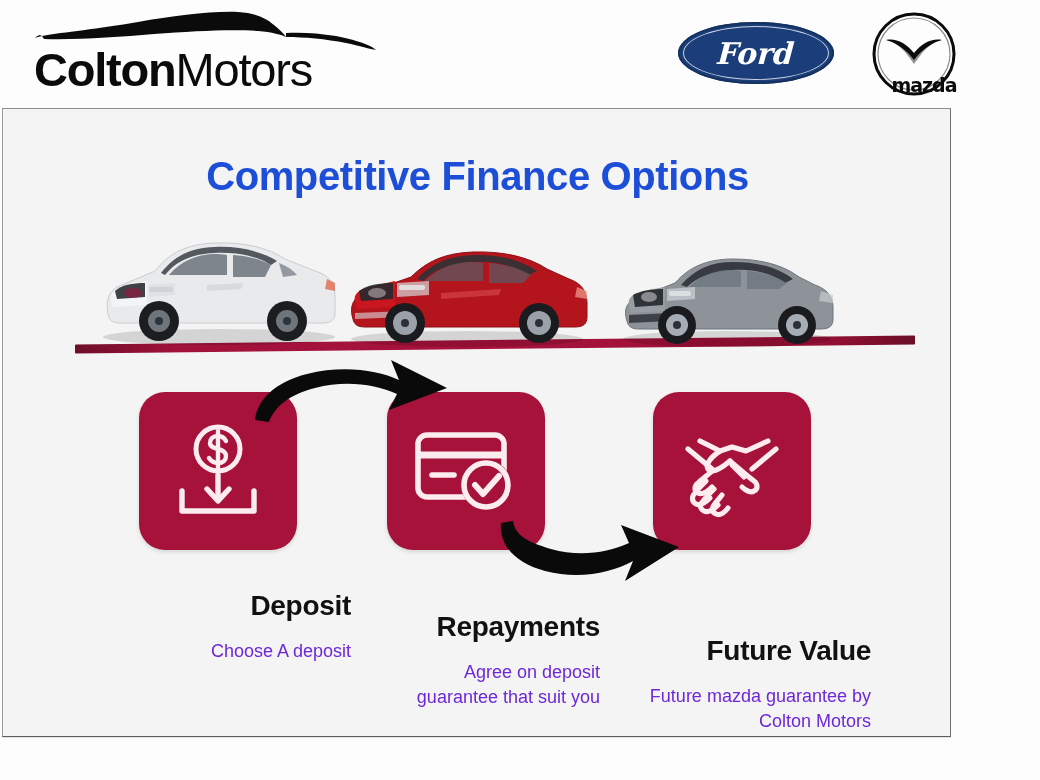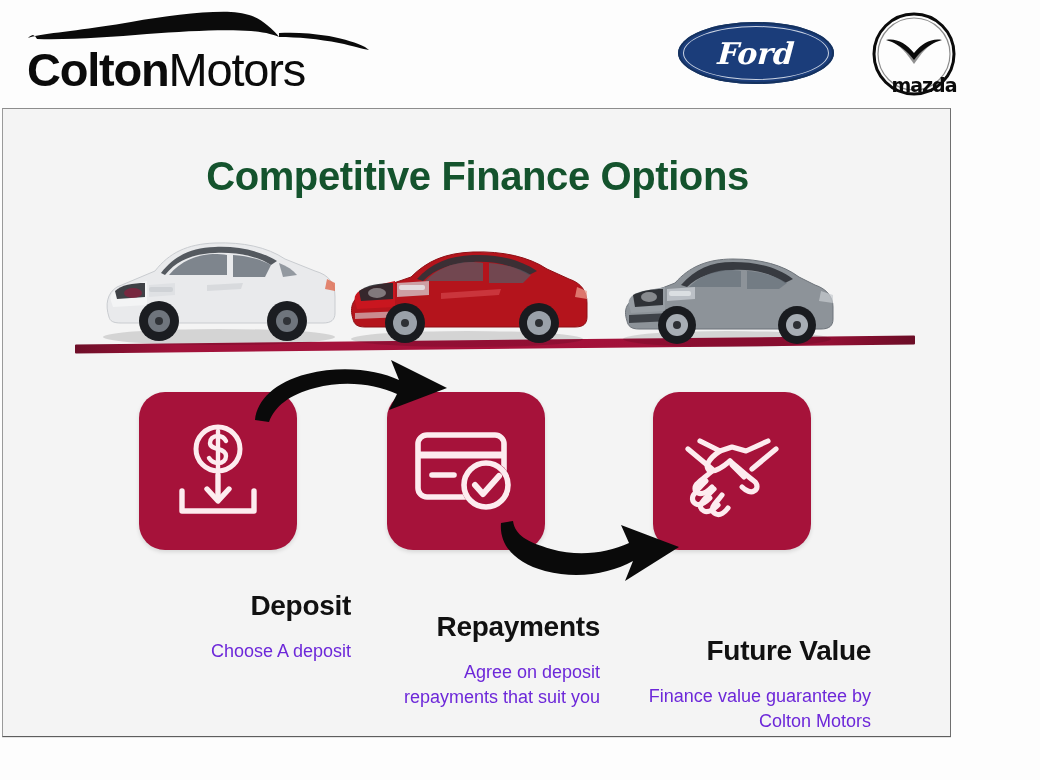--- a/index.html
+++ b/index.html
@@ -23,21 +23,21 @@
   #brand-bar {
     position: absolute;
     left: 0; top: 0;
     width: 1040px; height: 104px;
     background: #fdfdfd;
   }
 
   
   #colton-logo {
     position: absolute;
-    left: 27px; top: 6px;
+    left: 34px; top: 6px;
     width: 348px; height: 92px;
   }
   #colton-car-svg {
     position: absolute;
     left: 0; top: 0;
     width: 348px; height: 44px;
   }
   #colton-wordmark {
     position: absolute;
     left: 0; top: 36px;
@@ -126,21 +126,21 @@
     box-shadow: 0 1px 0 rgba(0,0,0,.10);
   }
 
   #panel-title {
     position: absolute;
     left: 0; top: 45px;
     width: 949px;
     text-align: center;
     font-size: 40px;
     font-weight: bold;
-    color: #14532d;
+    color: #1d4ed8;
     letter-spacing: -0.4px;
     font-family: "Liberation Sans", sans-serif;
   }
 
   
   #car-row {
     position: absolute;
     left: 0; top: 108px;
     width: 949px; height: 135px;
   }
@@ -379,26 +379,26 @@
       <div class="step-heading">Deposit</div>
       <div class="step-desc">
         <span>Choose A deposit</span>
       </div>
     </div>
 
     <div id="cap-repay" class="step-caption">
       <div class="step-heading">Repayments</div>
       <div class="step-desc">
         <span>Agree on deposit</span>
-        <span>repayments that suit you</span>
+        <span>guarantee that suit you</span>
       </div>
     </div>
 
     <div id="cap-future" class="step-caption">
       <div class="step-heading">Future Value</div>
       <div class="step-desc">
-        <span>Finance value guarantee by</span>
+        <span>Future mazda guarantee by</span>
         <span>Colton Motors</span>
       </div>
     </div>
 
   </div>
 </div>
 
 </body></html>

